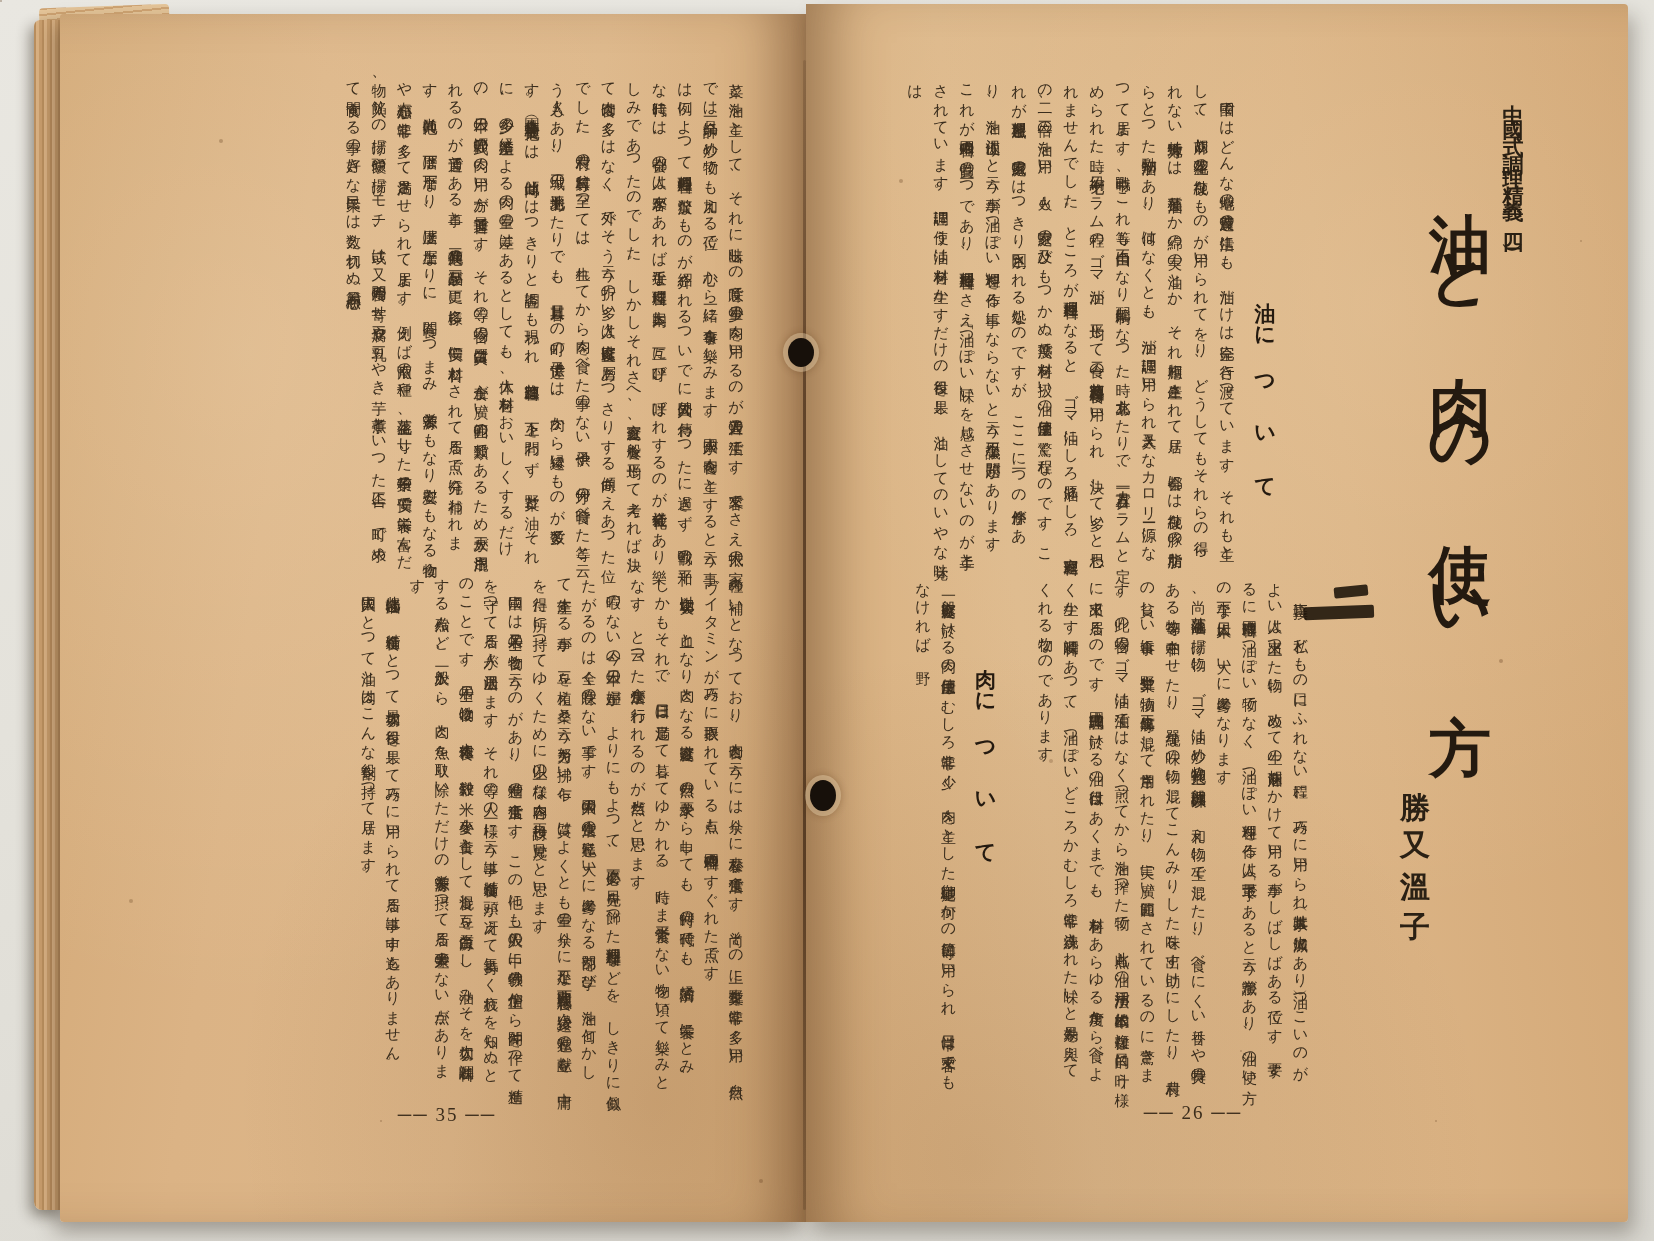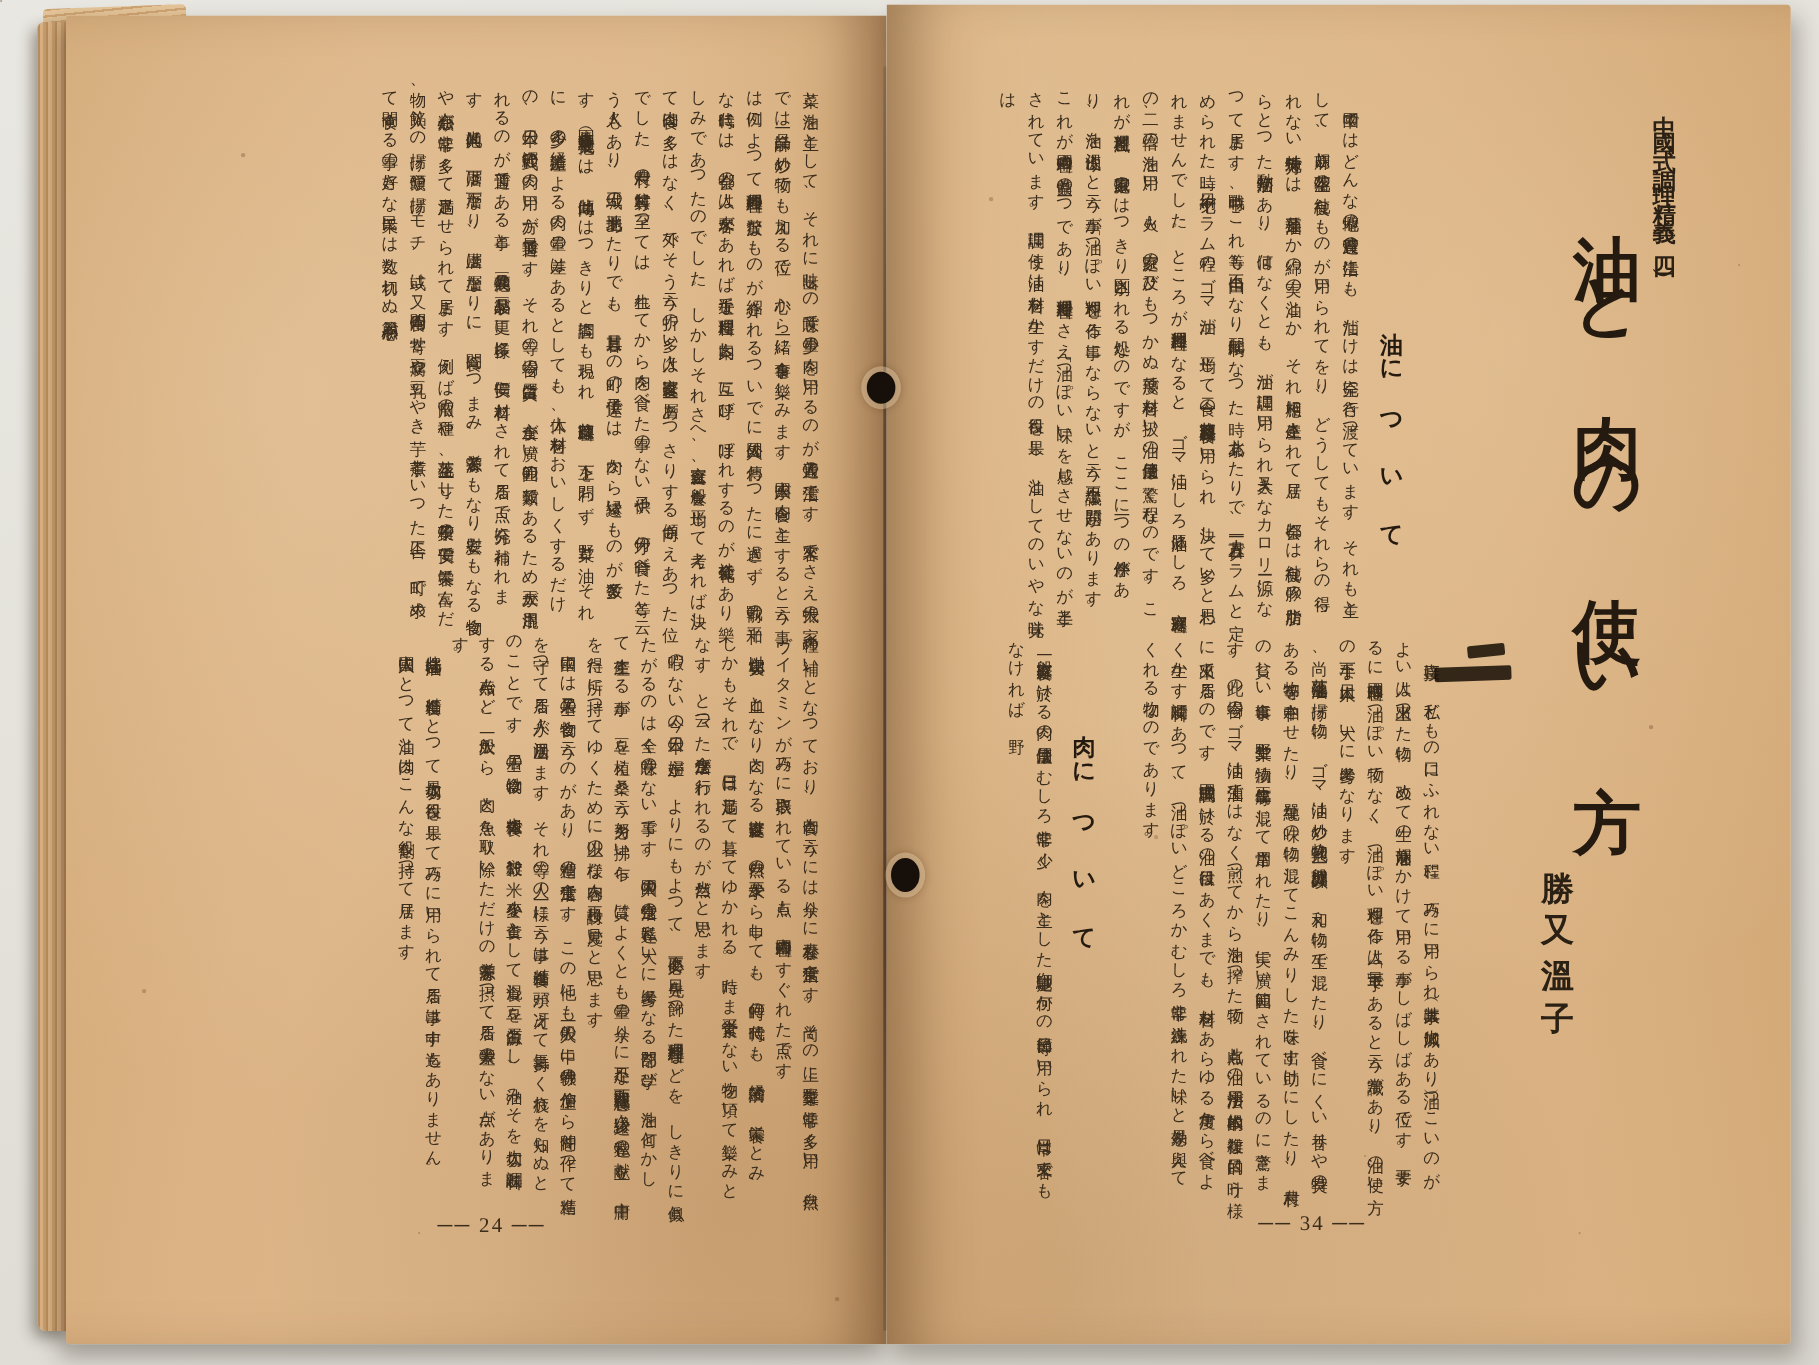--- a/index.html
+++ b/index.html
@@ -105,39 +105,39 @@
 
   <div class="page page-left">
   </div>
   <div class="vtext band-t35">菜と油を主として、それに味出しの意味で少量の肉を用いるのが普通人の生活です。來客でさえ大抵の家では一品余計に炒め物でも加える位で、心から一緒に食事を樂しみます。中國人が肉食を主とすると云う事は例によつて料理屋料理の贅沢なものが紹介されるついでに外國人に傳わつたに過ぎず、戰前の平和な時代には、都会の人は來客があれば手近な料理屋に案内し、互に呼び、呼ばれするのが社会儀礼であり樂しみであつたのでした。しかしそれさへ、家庭食、一般食を平均して考えれば決して肉食は多くはなく、外でそう云う折の多い人々は家庭食は一層あつさりする傾向さえあつた位でした。農村の貧村等に至つては、生れてから肉を食べた事のない子供や、何才の時食べた等と云う人々もあり、王城の地北平あたりでも、其日暮しの町の子供達では、肉から縁遠いものが多数です。團体食事（学校其他）では、此傾向ははつきりと調査にも現われ、惣菜料理は、上下を問わず、野菜と油、それに、多少の経済上差による肉の量の差はあるとしても、大体、材料をおいしくするだけの、日本の鰹節式の肉の用い方が最普通です。それ等の場合の蛋白質は、主食が廣い範囲の穀類であるため大豆が混用されるのが普通である事と、豆腐其他の豆製品が更に多様に、安價に材料とされて居る点で充分に補われます、尚其他に、下層は下層なり、上層は上層なりに、間食につまみ、栄養源ともなり慰安ともなる食物や点心類が非常に多くて満足させられて居ます。例えば南瓜の種や、落花生、一寸した粉菓子の安價で栄養に富んだ物、餡入りの揚げ饅頭や揚げモチ、或は又、間食用の寄せ豆腐や豆乳、やき芋、煮芋といつた工合に、町で求めて間食する事の好きな民衆には数え切れぬ簡易点心が</div>
   <div class="vtext band-b35">種々の補いとなつており、肉食と云うには余りに素朴な食生活です。尚その上に生野菜を非常に多く用い、自然ヴイタミンが巧みに摂取されている点も、中國料理のすぐれた点です。
 　以上切実な、血となり肉となる家庭食は、自然の要求から申しても、何時の時代でも、経済的で、栄養にとみ、しかもそれで、日日ほゞ満足して暮してゆかれる。時たま平素食べない物を頂いて樂しみとなす、と云つた食生活が行われるのが当然だと思います。
 　暇のない今の日本の主婦が、よりにもよつて、不必要に目先を飾つた料理屋料理などを、しきりに眞似たがるのは全く意味のない事です。中國人の食生活の私達に大いに參考になる部門を学び、油を何とかして生產する事が、豆を植え桑と云う努力を拂い乍ら、質はよくとも量の余りに不足な西欧式理想食に少々縁遠い私達の献立を、中庸を得た所に持つてゆくために以上の様な内容を再検討し見度いと思います。
 　中國には又居士の食物と云うのがあり、精進の食生活です。この他にも一般人の中に佛教の信仰上から仲間を作つて精進を守つて居る人々が沢山居ります。それ等の人の一様に云う事は精進食は頭が冴えて氣持よく疲れを知らぬとのことです。居士の食物は、大体粗食で、雑穀や米、小麥を主食として混食し豆を蛋白源とし、油みそを大切な調味料とする点殆んど、一般人から、肉と魚を取り除いただけの栄養源を摂つて居る事大差のない点があります。
 　此場合油は、精進食にとつて最大切な役目を果して巧みに用いられて居る事は申す迄もありません。
 　中國人にとつて油と肉はこんな役割を持つて居ります。</div>
-  <div class="folio folio-35">── 24 ──</div>
+  <div class="folio folio-35">── 35 ──</div>
 
   <div class="page page-right">
   </div>
   <div class="vtext series-col">中國式調理精義（四）</div>
   <div class="vtext big-title">油と肉の使い方</div>
   <div class="vtext author-col">勝又溫子</div>
 
   <div class="vtext band-t34">
     <div class="inhead pad-oil">油について</div><span>　中國ではどんな僻地の貧農達の生活にも、油だけは完全に行き渡つています。それも主として、胡麻と落花生の純良なものが用いられてをり、どうしてもそれらの得られない特殊地方では、菜種油とか綿の実の油とか、それ相應に生產されて居り、都会には純良な豚の脂肪からとつた動物油があり、何はなくとも、油が調理に用いられ又大きなカロリー源になつて居ます。戰時中、これ等も不自由になり配給制になつた時、北京あたりで、一人一月五百グラムと定められた時、一日約十七グラム程のゴマ油が、平均して二食の惣菜料理及粉食に用いられ、決して多いと思われませんでした。ところが料理屋料理になると、ゴマ油にしろ豚油にしろ、家庭料理の二、三倍の油を用い、火も、家庭の及びもつかぬ熱度で材料を扱い油の使用量は驚く程なのです。これが料理屋風と、家庭風のはつきり区別される処なのですが、ここに一つの條件があり、油を沢山使うと云う事が「油つぽい料理」を作る事にならないと云う不思議な問題があります。これが中國料理の眞髓の一つであり、料理屋料理でさえ「油つぽい」味いを感じさせないのが上手とされています。調理に使う油は材料を生かすだけの役目を果し、油としてのいやな味覚は</span>
   </div>
 
   <div class="vtext band-b34">
     <span>直接に、私どもの口にふれない程に、巧みに用いられ（其大事は火加減にあり）油つこいのがよい人は出來上つた物に、改めて生の胡麻油をかけて用いる事がしばしばある位です。要するに中國料理は油つぽい物でなく、油つぽい料理を作る人は「最下手」であると云う常識があり、油の使い方の下手な日本人に、大いに參考になります。
 　尚、落花生油は揚げ物に、ゴマ油は炒め物其他の一般調理以外に、和え物に生で混じたり、食べにくい香りや特臭のある物等を中和させたり、單純な味の物に混じてこんみりした味を出す助けにしたり、農村の貧しい食事に、生野菜や漬物、生豆腐等に混じて常用されたり、実に廣い範囲にされているのに驚きます。此の場合のゴマ油は生油ではなく煎つてから油を搾つた物で、此点も油の活用法が根本的に複雑な目的に叶う様に出來て居るのです。中國式調理に於ける油の役目はあくまでも、材料をあらゆる角度から食べよく生かす調味料であつて、油つぽいどころかむしろ非常に洗練された味いと効果を與えてくれる物なのであります。</span>
     <div class="inhead pad-meat">肉について</div><span>　一般家庭食に於ける肉の使用量はむしろ非常に少く、肉を主とした御馳走は何かの節日等に用いられ、日常は來客でもなければ、野</span>
   </div>
 
-  <div class="folio folio-34">── 34 ──</div>
+  <div class="folio folio-34">── 26 ──</div>
 
   <div class="gutter-line"></div>
   <div class="hole hole-1"></div>
   <div class="hole hole-2"></div>
   <div class="smudge smudge-1"></div>
   <div class="smudge smudge-2"></div>
   <div class="speckle"></div>
 
 </div>
 

